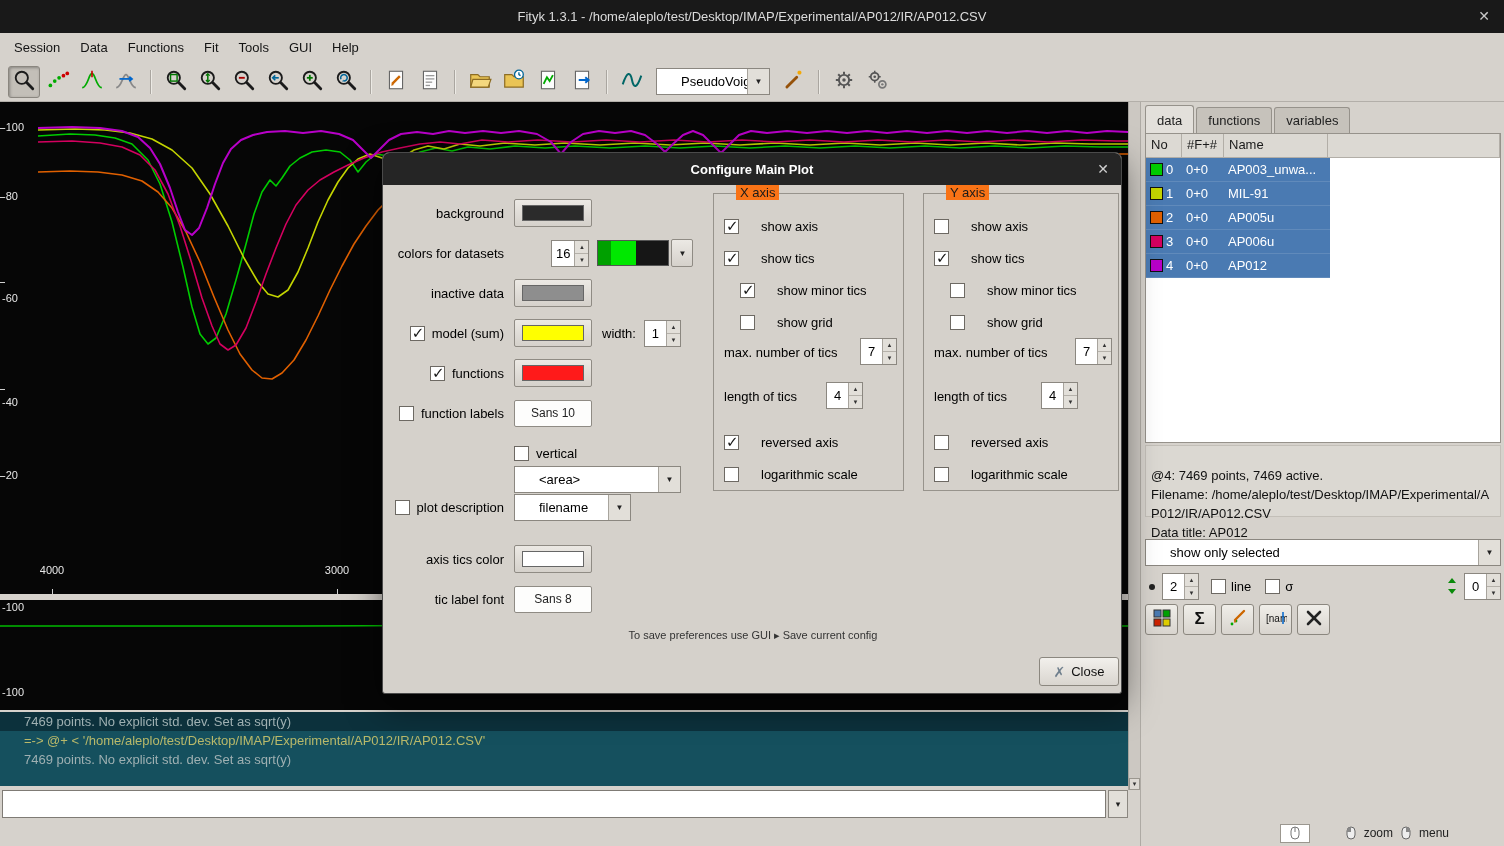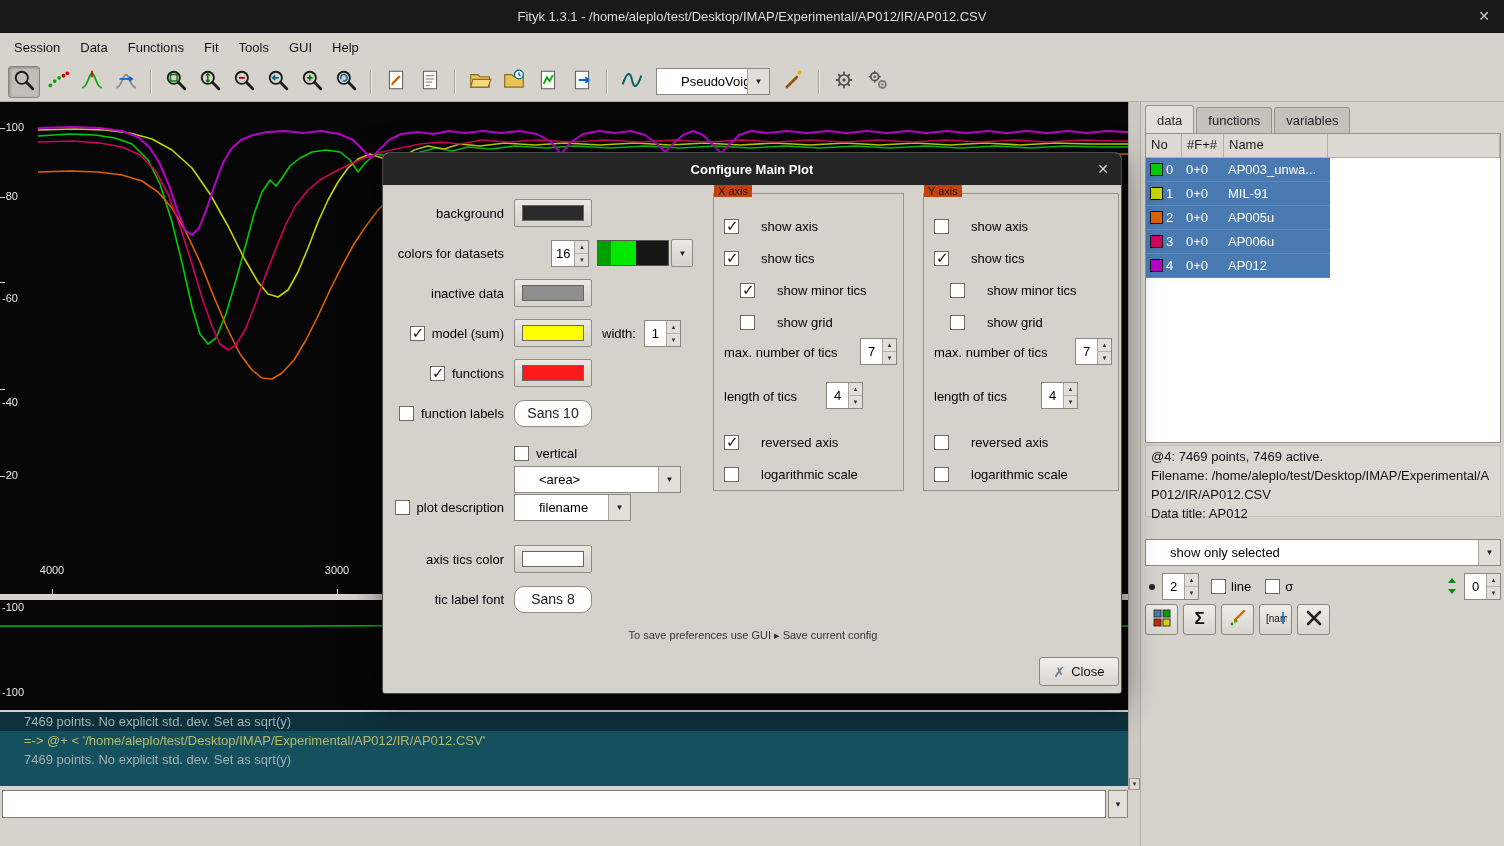--- a/index.html
+++ b/index.html
@@ -78,21 +78,21 @@
   #data-table{position:absolute;left:4px;top:31px;width:356px;height:310px;background:#fff;border:1px solid #96928b}
   .thead{display:flex;height:24px;background:#dcd9d3;border-bottom:1px solid #b2aea7;font-size:13px;color:#1a1a1a}
   .th{padding:3px 5px;border-right:1px solid #b2aea7;overflow:hidden;white-space:nowrap}
   .trow{display:flex;height:24px;color:#fff;font-size:13px;align-items:center;width:184px;border-bottom:1px solid rgba(255,255,255,.12)}
   .swatch{width:13px;height:13px;border:1px solid #101010;margin:0 3px 0 4px;flex:none}
   .cell{overflow:hidden;white-space:nowrap}
   .cno{width:17px}
   .cf{width:42px;padding-left:3px}
   .cname{flex:1;padding-left:3px}
   #info-panel{position:absolute;left:4px;top:343px;width:356px;height:72px;background:#dbd8d2;border:1px solid #c3bfb8;
-    padding:1px 5px;font-size:13px;color:#111;line-height:19px;word-break:break-all}
+    padding:20px 5px;font-size:13px;color:#111;line-height:19px;word-break:break-all}
   #filter-combo{position:absolute;left:4px;top:437px;width:356px}
   #side-controls{position:absolute;left:4px;top:470px;width:356px;height:28px;display:flex;align-items:center;font-size:13px}
   .ctl-icon{display:inline-flex;margin-right:3px}
   .ctl-label{margin-left:5px}
   .ctl-right{margin-left:auto;display:flex;align-items:center;gap:3px}
   #side-buttons{position:absolute;left:4px;top:502px;height:34px;display:flex;gap:5px}
   .sbtn{width:33px;height:31px;background:linear-gradient(#f0eee9,#d8d4ce);border:1px solid #8b877f;border-radius:3px;
     display:flex;align-items:center;justify-content:center;padding:2px}
   .sbtn svg{width:22px;height:22px}
   #statusbar{position:absolute;left:0;top:718px;width:364px;height:26px;display:flex;align-items:center;
@@ -106,28 +106,28 @@
   #dialog-titlebar{height:32px;background:#252525;color:#fff;display:flex;align-items:center;justify-content:center;
     font-size:13px;font-weight:bold;position:relative;border-radius:6px 6px 0 0}
   #dialog-close{position:absolute;right:12px;top:8px;color:#cfcfcf;font-size:14px;font-weight:normal}
   .drow{position:absolute;left:14px;height:28px;display:flex;align-items:center}
   .dlabel{width:107px;display:flex;justify-content:flex-end;align-items:center;gap:7px;font-size:13px;
     margin-right:10px;text-align:right;white-space:nowrap}
   .inline-label{font-size:13px;margin-left:7px}
   .colorbtn{height:28px;width:78px;border:1px solid #8f8b84;background:linear-gradient(#ece9e4,#d5d1cb);
     display:flex;align-items:center;justify-content:center;padding:0;border-radius:2px}
   .colorbtn .chip{width:62px;height:16px;border:1px solid #666;display:block}
-  .fontbtn{background:#fdfdfc;border:1px solid #8f8b84;height:27px;width:78px;font-size:14px;color:#222;border-radius:10px}
+  .fontbtn{background:#fdfdfc;border:1px solid #8f8b84;height:27px;width:78px;font-size:12px;color:#222;border-radius:2px}
   .palette{width:72px;height:26px;border:1px solid #555;display:flex;margin-left:8px}
   .palette i{display:block;height:100%}
   .palette .p1{width:18%}.palette .p2{width:36%}.palette .p3{width:46%}
   .dropbtn{width:22px;height:28px;margin-left:2px;background:linear-gradient(#ece9e4,#d5d1cb);border:1px solid #8f8b84;
     font-size:8px;color:#222;border-radius:2px}
   .axis-group{position:absolute;border:1px solid #97938c}
-  .axis-group .legend{position:absolute;top:-9px;left:0;background:#c2410c;padding:0 4px;font-size:11px;color:#1a1a1a}
+  .axis-group .legend{position:absolute;top:-9px;left:22px;background:#f97316;padding:0 4px;font-size:13px;color:#1a1a1a}
   .grow{position:absolute;display:flex;align-items:center;gap:22px;font-size:13px;height:16px;left:10px}
   .grow.spinrow{right:0}
   .glabel{white-space:nowrap}
   #dialog-hint{position:absolute;left:0;top:476px;width:740px;text-align:center;font-size:11px;color:#333}
   #dialog-close-btn{position:absolute;left:656px;top:504px;width:80px;height:29px;
     background:linear-gradient(#f2f0ec,#d9d5cf);border:1px solid #8b877f;border-radius:3px;display:flex;
     align-items:center;justify-content:center;gap:6px;font-size:13px;color:#111}
   .xglyph{color:#6e7e8c;font-size:14px;font-weight:bold}
 </style>
 </head>
@@ -495,20 +495,38 @@
               <line x1="18" y1="5" x2="18" y2="17" stroke="#06c" stroke-width="1.5"></line>
             </svg></span>
         </button>
         <button class="sbtn">
           <span class="ticon"><svg viewBox="0 0 22 22">
               <line x1="5" y1="5" x2="17" y2="17" stroke="#222" stroke-width="2.6" stroke-linecap="round"></line>
               <line x1="17" y1="5" x2="5" y2="17" stroke="#222" stroke-width="2.6" stroke-linecap="round"></line>
             </svg></span>
         </button>
       </div>
+    <div id="statusbar">
+      <span class="hintbox">
+        <svg width="10" height="14" viewBox="0 0 10 14">
+            <rect x="1" y="1" width="8" height="12" rx="4" fill="#fff" stroke="#777"></rect>
+            <line x1="5" y1="1" x2="5" y2="6" stroke="#777"></line>
+          </svg>
+      </span>
+      <svg width="10" height="14" viewBox="0 0 10 14">
+          <rect x="1" y="1" width="8" height="12" rx="4" fill="#eee" stroke="#666"></rect>
+          <path d="M5 1 A4 4 0 0 0 1 5 V6 H5 Z" fill="#888"></path>
+        </svg>
+      <span>zoom</span>
+      <svg width="10" height="14" viewBox="0 0 10 14">
+          <rect x="1" y="1" width="8" height="12" rx="4" fill="#eee" stroke="#666"></rect>
+          <path d="M5 1 A4 4 0 0 1 9 5 V6 H5 Z" fill="#888"></path>
+        </svg>
+      <span>menu</span>
+    </div>
   </div>
 
   <div id="dialog">
     <div id="dialog-titlebar">
       <span>Configure Main Plot</span>
       <span id="dialog-close">✕</span>
     </div>
 
     <div class="drow" style="top:46px">
       <div class="dlabel">

